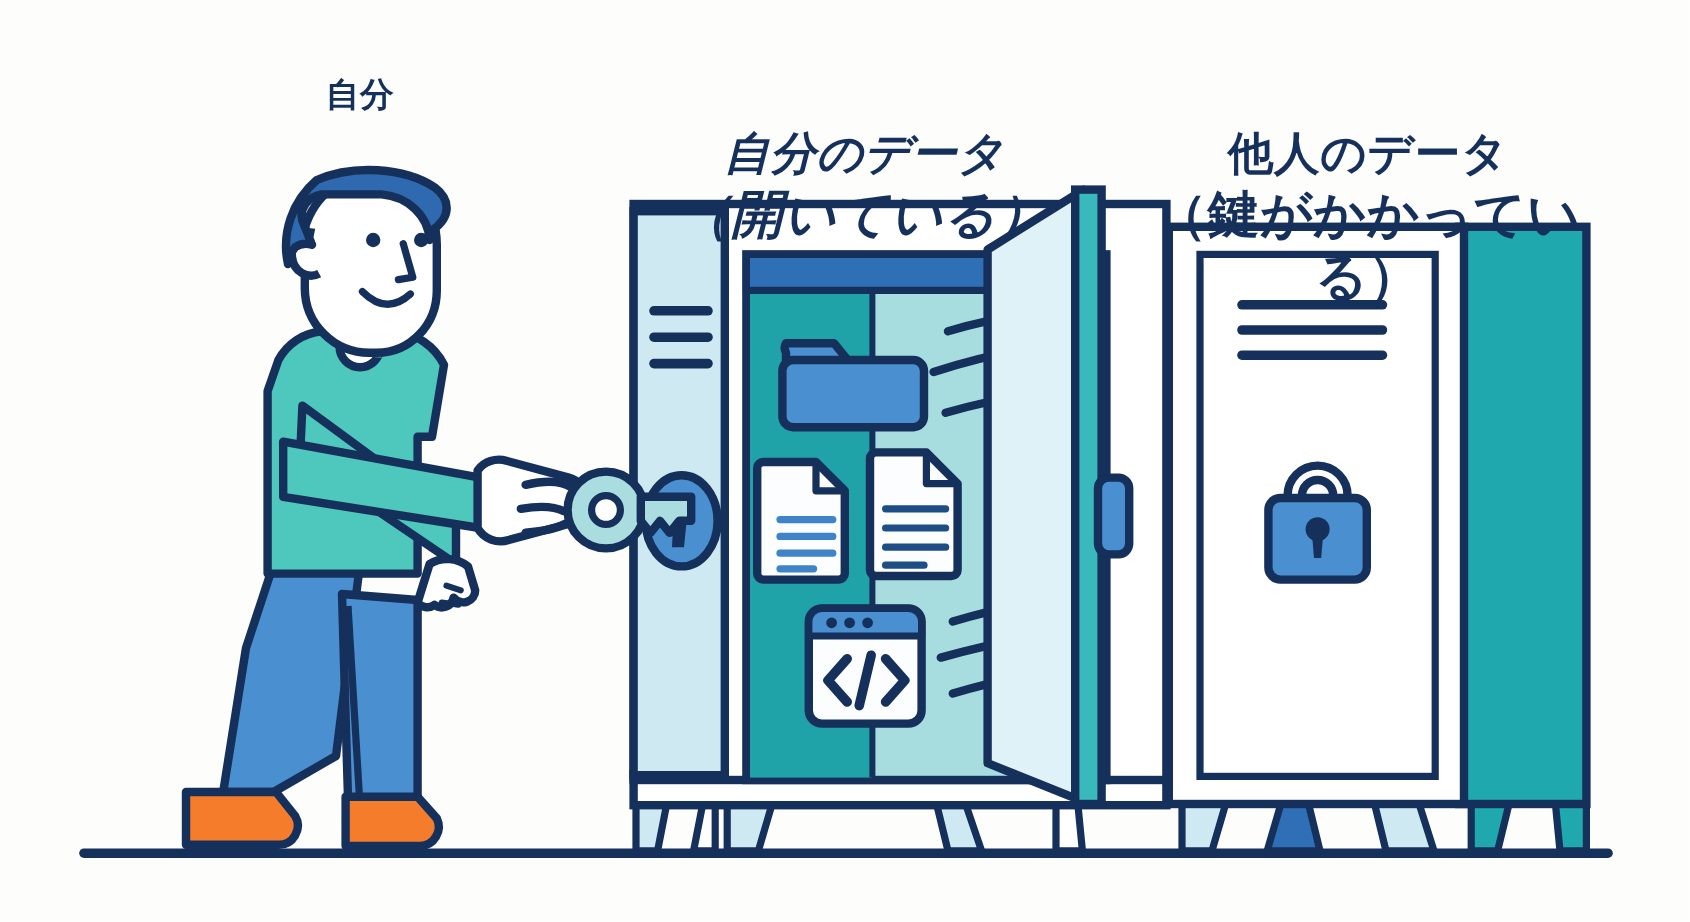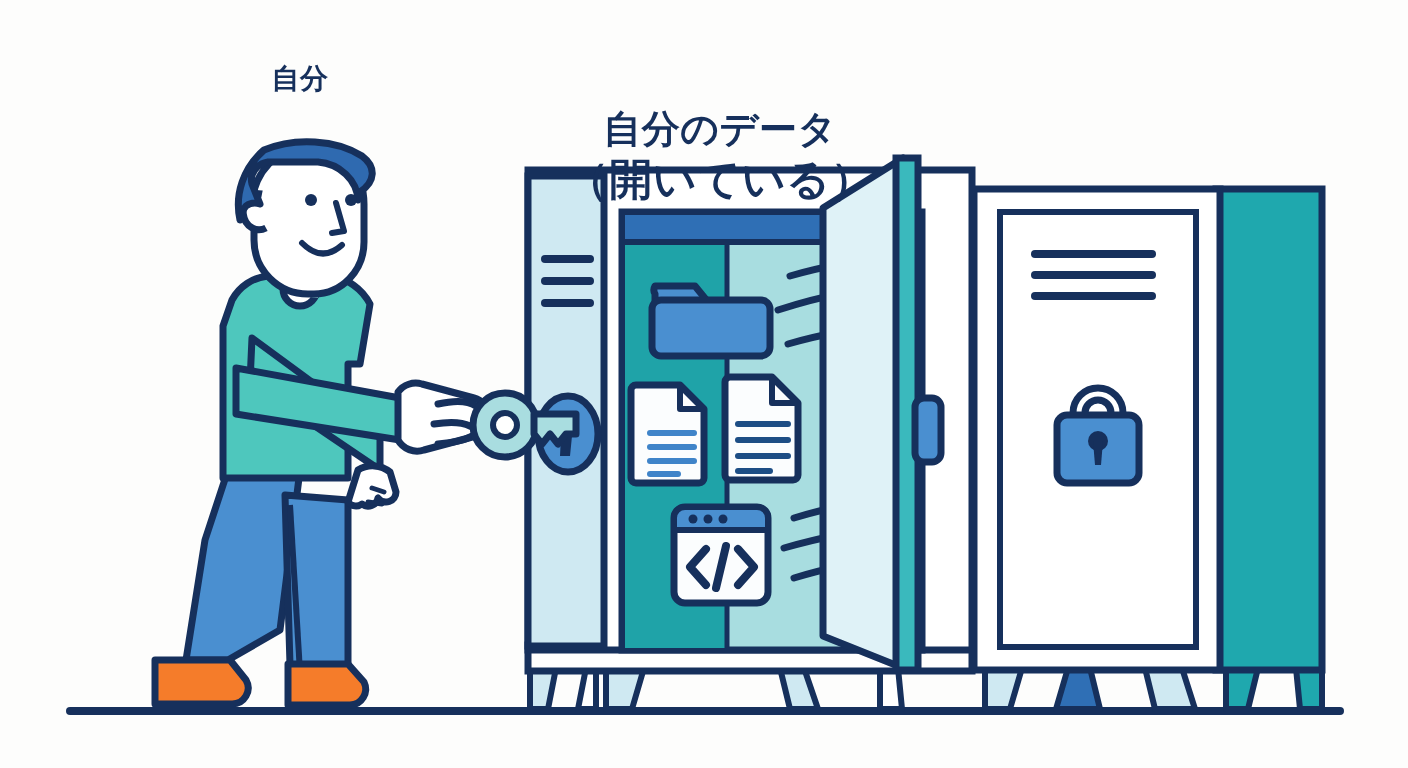--- a/index.html
+++ b/index.html
@@ -34,20 +34,21 @@
     left: 180px;
     top: 62px;
     width: 240px;
     font-size: 28px;
   }
   #label-own-data {
     left: 540px;
     top: 60px;
     width: 360px;
     font-size: 38px;
+    font-style: italic;
   }
   #label-others-data {
     left: 935px;
     top: 60px;
     width: 410px;
     font-size: 38px;
   }
   .sub {
     display: block;
     font-size: 43px;
@@ -235,14 +236,18 @@
 
   </svg>
 
   <div class="label" id="label-self">自分</div>
 
   <div class="label" id="label-own-data">
     <span>自分のデータ</span>
     <span class="sub">（開いている）</span>
   </div>
 
+  <div class="label" id="label-others-data">
+    <span>他人のデータ</span>
+    <span class="sub">（鍵がかかっている）</span>
+  </div>
 
 </div>
 
 </body></html>

